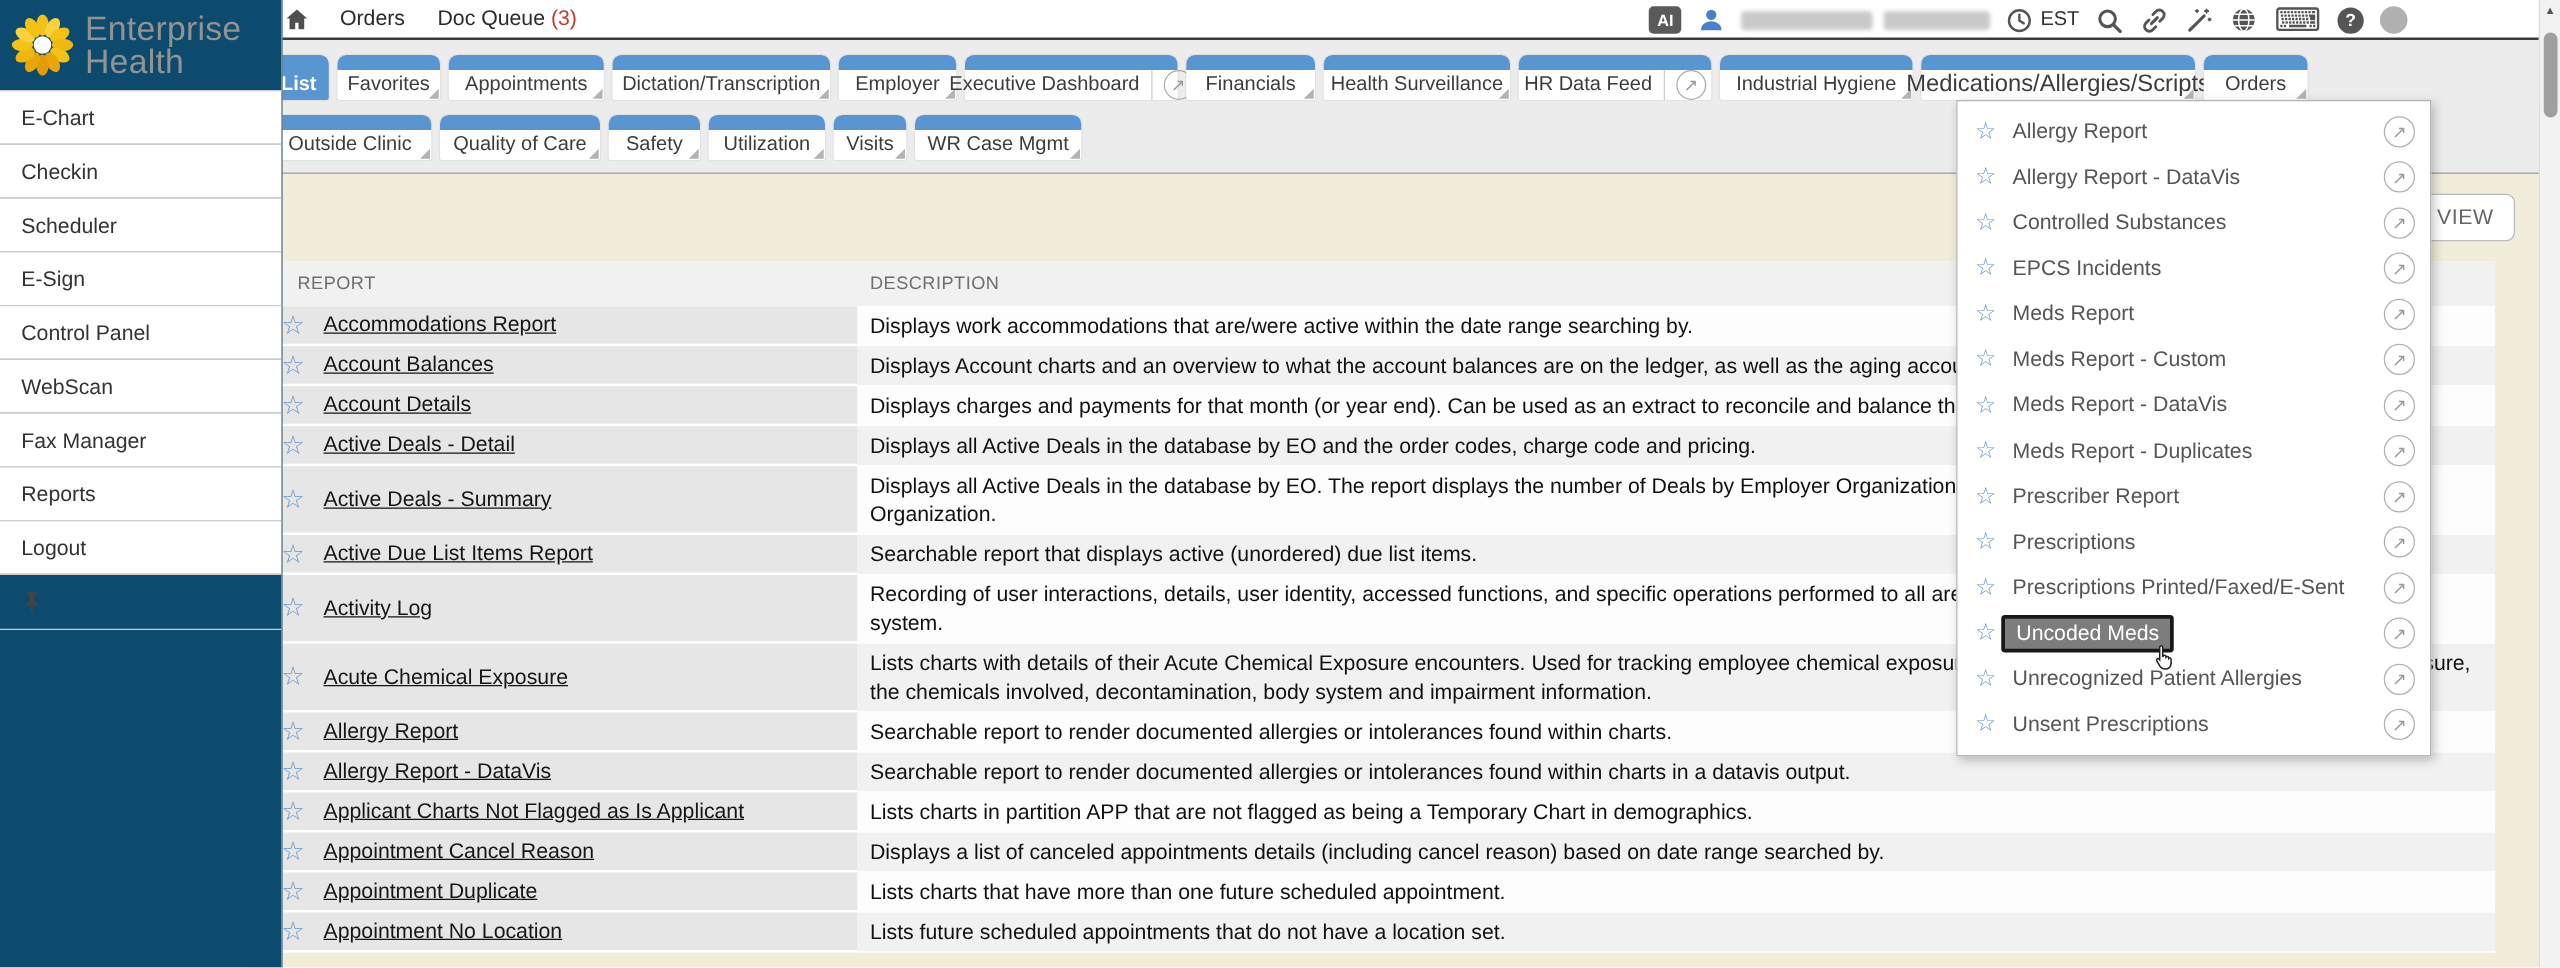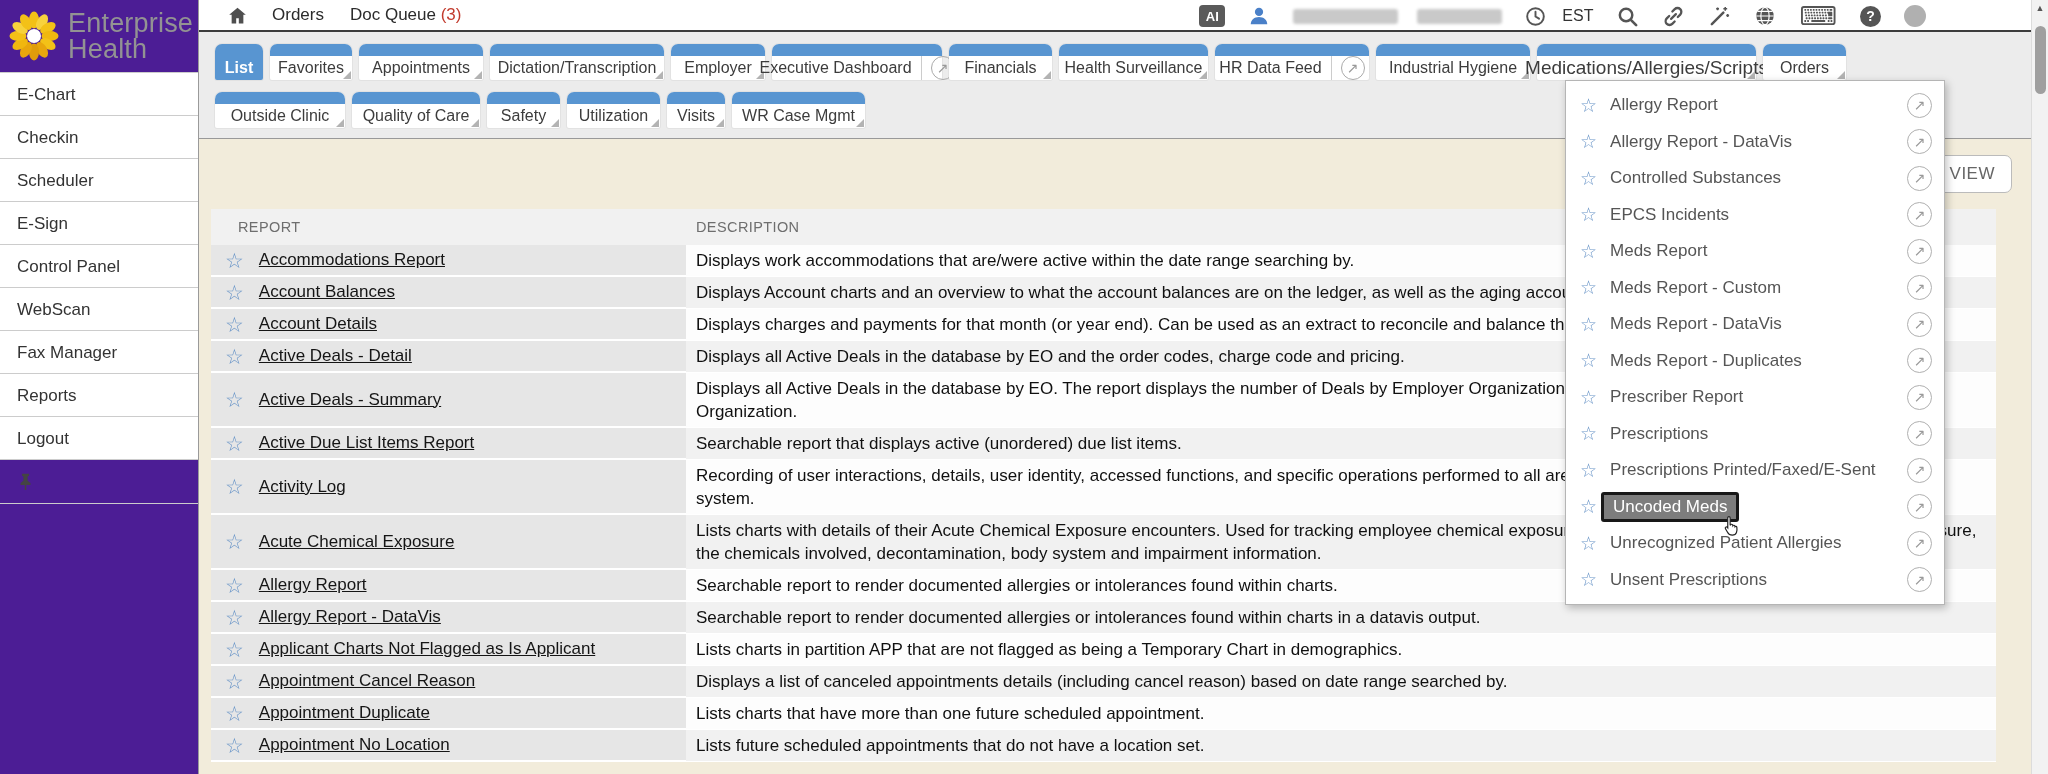--- a/index.html
+++ b/index.html
@@ -1,34 +1,34 @@
 <!DOCTYPE html>
 <html><head>
 <meta charset="utf-8">
 <style>
   * { margin:0; padding:0; box-sizing:border-box; }
   html,body { width:2048px; height:774px; }
   body { position:relative; overflow:hidden; background:#fff; font-family:"Liberation Sans",sans-serif; }
 
   
-  .sidebar { position:absolute; left:0; top:0; width:199px; height:774px; background:#4c1d95; border-right:1px solid #9a9a9a; z-index:5; }
+  .sidebar { position:absolute; left:0; top:0; width:226px; height:774px; background:#0c4a6e; border-right:1px solid #9a9a9a; z-index:5; }
   .logo { display:flex; align-items:center; gap:8px; padding:6px 0 0 8px; height:66px; }
   .logo-text { font-size:27px; color:#939393; line-height:26px; letter-spacing:0.2px; }
   .side-nav { margin-top:6px; border-bottom:1px solid #ccc; }
   .side-item { height:43px; line-height:43px; padding-left:17px; font-size:17px; color:#333; border-top:1px solid #ccc; cursor:pointer; background:#fff; }
   .pin-row { height:44px; display:flex; align-items:center; padding-left:17px; border-bottom:1px solid #ccc; }
 
   
   .main { position:absolute; left:199px; top:0; right:0; height:774px; }
 
   .topbar { height:32px; background:#fff; border-bottom:2px solid #3c3c3c; display:flex; align-items:center; padding-left:28px; position:relative; }
   .crumb { font-size:17px; color:#2b2b2b; margin-right:26px; cursor:pointer; }
   .crumb-home { margin-right:24px; display:flex; align-items:center; }
   .count-red { color:#c23b2e; }
-  .top-icons { position:absolute; right:122px; top:0; height:32px; display:flex; align-items:center; gap:23px; }
+  .top-icons { position:absolute; right:122px; top:0; height:32px; display:flex; align-items:center; gap:13px; }
   .ai-badge { width:26px; height:22px; background:#5a5a5a; border-radius:4px; color:#fff; font-weight:bold; font-size:13px; display:flex; align-items:center; justify-content:center; }
   .blurbar { height:15px; background:#c9c9c9; border-radius:3px; filter:blur(1.5px); }
   .b1 { width:105px; } .b2 { width:85px; margin-left:-4px;}
   .tz { font-size:16px; color:#333; margin-left:-7px; }
   .help-circ { width:21px; height:21px; border-radius:50%; background:#555; color:#fff; font-size:14px; font-weight:bold; display:flex; align-items:center; justify-content:center; }
   .kb-glyph { font-size:26px; color:#555; line-height:20px; }
   .avatar { width:22px; height:22px; border-radius:50%; background:#b0b0b0; }
 
   
   .tabbar { background:#ececec; padding:12px 0 10px 16px; }

